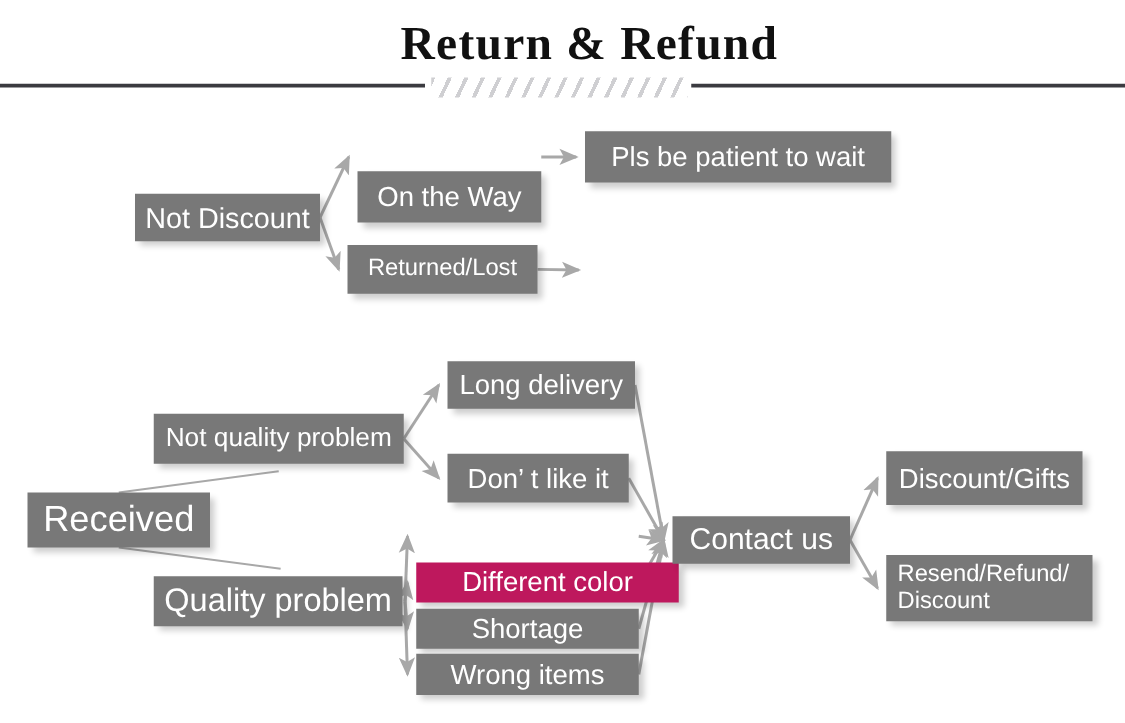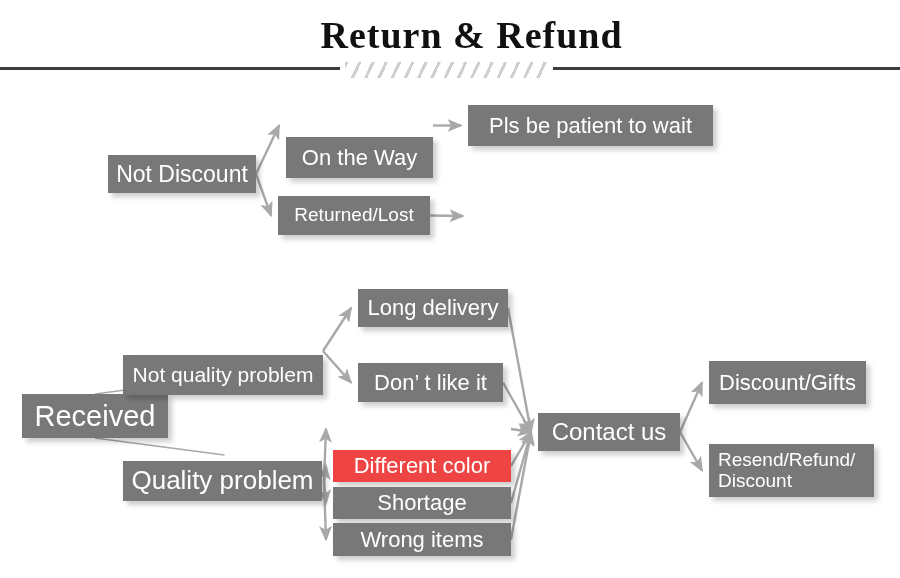--- a/index.html
+++ b/index.html
@@ -142,24 +142,24 @@
         <line x1="680" y1="432" x2="702" y2="382.5" marker-end="url(#ah)"></line>
         <line x1="680" y1="432" x2="702" y2="470.5" marker-end="url(#ah)"></line>
       </g>
   </svg>
 
 <div class="node" style="left: 108px; top: 155px; width: 148px; height: 38px; font-size: 23px; background: rgb(120, 120, 120); color: rgb(255, 255, 255);">Not Discount</div>
     <div class="node" style="left: 286px; top: 105px; width: 147px; height: 41px; font-size: 22px; background: rgb(120, 120, 120); color: rgb(255, 255, 255); margin-top: 32px;">On the Way</div>
     <div class="node" style="left: 468px; top: 105px; width: 245px; height: 41px; font-size: 22px; background: rgb(120, 120, 120); color: rgb(255, 255, 255);">Pls be patient to wait</div>
     <div class="node" style="left: 278px; top: 196px; width: 152px; height: 39px; font-size: 19px; background: rgb(120, 120, 120); color: rgb(255, 255, 255);">Returned/Lost</div>
     <div class="node" style="left: 22px; top: 394px; width: 146px; height: 44px; font-size: 29px; background: rgb(120, 120, 120); color: rgb(255, 255, 255);">Received</div>
-    <div class="node" style="left: 123px; top: 331px; width: 200px; height: 40px; font-size: 21px; background: rgb(120, 120, 120); color: rgb(255, 255, 255); margin-top: 24px;">Not quality problem</div>
+    <div class="node" style="left: 123px; top: 331px; width: 200px; height: 40px; font-size: 21px; background: rgb(120, 120, 120); color: rgb(255, 255, 255);">Not quality problem</div>
     <div class="node" style="left: 123px; top: 461px; width: 199px; height: 40px; font-size: 26px; background: rgb(120, 120, 120); color: rgb(255, 255, 255);">Quality problem</div>
     <div class="node" style="left: 358px; top: 289px; width: 150px; height: 38px; font-size: 22px; background: rgb(120, 120, 120); color: rgb(255, 255, 255);">Long delivery</div>
     <div class="node" style="left: 358px; top: 363px; width: 145px; height: 39px; font-size: 22px; background: rgb(120, 120, 120); color: rgb(255, 255, 255);">Don’ t like it</div>
-    <div class="node" style="left: 333px; top: 450px; width: 178px; height: 32px; font-size: 22px; background: #ef4444; color: rgb(255, 255, 255); text-align: right;">Different color</div>
+    <div class="node" style="left: 333px; top: 450px; width: 210px; height: 32px; font-size: 22px; background: #be185d; color: rgb(255, 255, 255); text-align: right;">Different color</div>
     <div class="node" style="left: 333px; top: 487px; width: 178px; height: 32px; font-size: 22px; background: rgb(120, 120, 120); color: rgb(255, 255, 255);">Shortage</div>
     <div class="node" style="left: 333px; top: 523px; width: 178px; height: 33px; font-size: 22px; background: rgb(120, 120, 120); color: rgb(255, 255, 255);">Wrong items</div>
     <div class="node" style="left: 538px; top: 413px; width: 142px; height: 38px; font-size: 24px; background: rgb(120, 120, 120); color: rgb(255, 255, 255);">Contact us</div>
     <div class="node" style="left: 709px; top: 361px; width: 157px; height: 43px; font-size: 22px; background: rgb(120, 120, 120); color: rgb(255, 255, 255);">Discount/Gifts</div>
     <div class="node left-align" style="left: 709px; top: 444px; width: 165px; height: 53px; font-size: 19px; background: rgb(120, 120, 120); color: rgb(255, 255, 255);">Resend/Refund/
 Discount</div>
   </div>
 
 </body></html>

